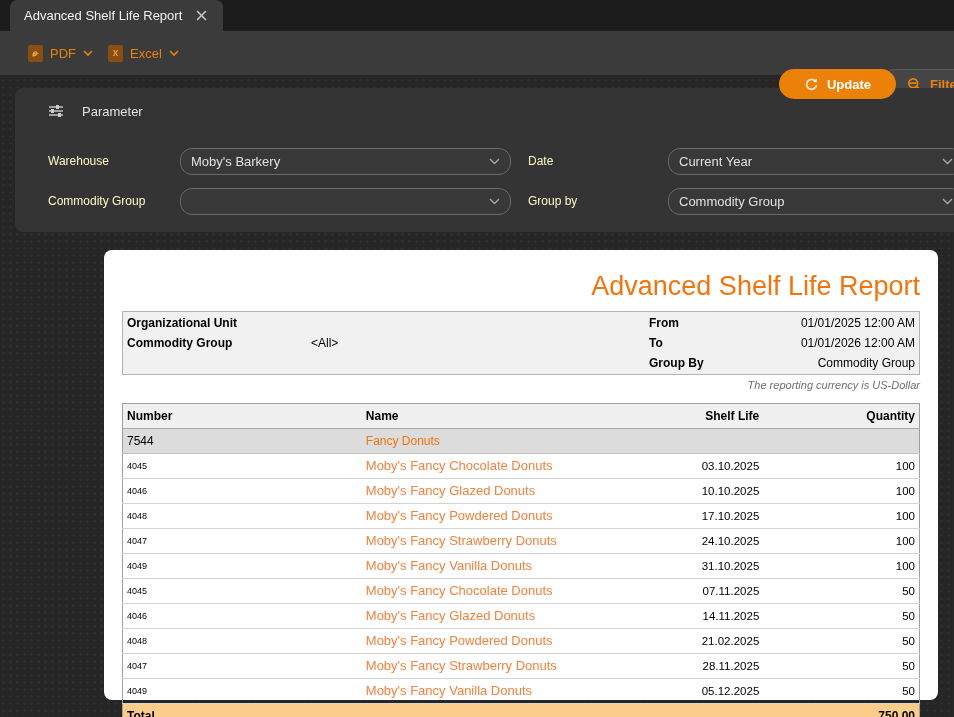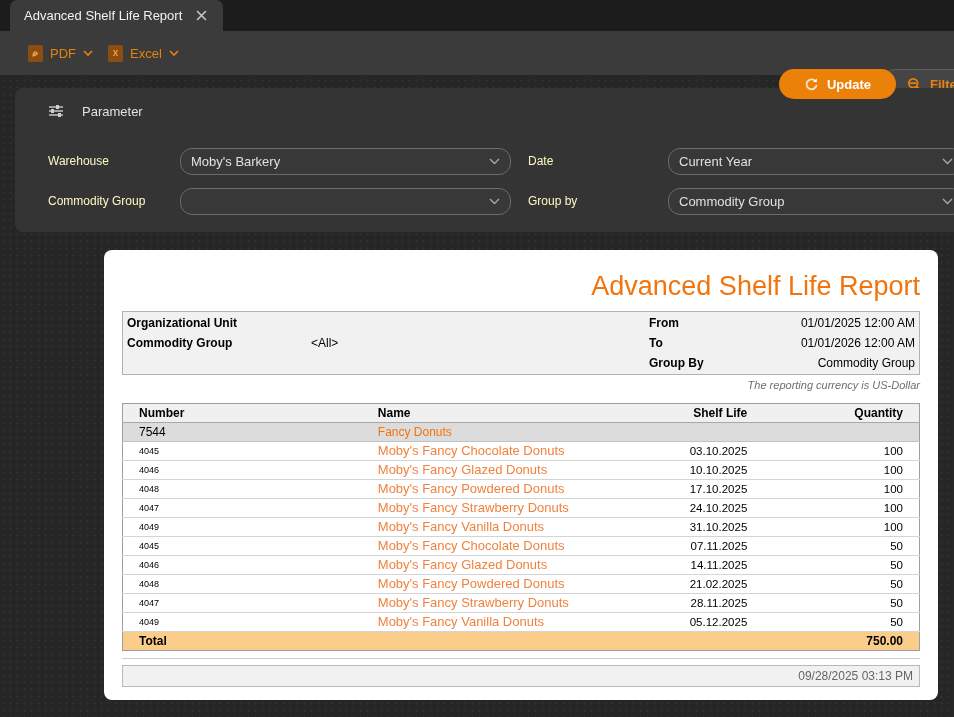--- a/index.html
+++ b/index.html
@@ -89,21 +89,21 @@
   .info-box {
     margin-top:9px; background:#f1f1f1; border:1px solid #b3b3b3;
     display:grid; grid-template-columns:184px 338px 120px 1fr;
     grid-auto-rows:20px; align-items:center; padding:1px 4px; font-size:12px;
   }
   .info-box .lbl { font-weight:bold; }
   .info-box .val-r { text-align:right; }
   .currency-note { margin-top:4px; text-align:right; font-style:italic; font-size:11px; color:#6e6e6e; }
 
   table.report { width:100%; border-collapse:collapse; margin-top:12px; border:1px solid #9e9e9e; }
-  table.report th, table.report td { padding:0 16px; height:19px; white-space:nowrap; overflow:hidden; }
+  table.report th, table.report td { padding:0 4px; height:25px; white-space:nowrap; overflow:hidden; }
   table.report thead th {
     background:#f0f0f0; font-size:12px; font-weight:bold; text-align:left;
     border-bottom:1px solid #a8a8a8;
   }
   table.report thead th.num, table.report td.num { text-align:right; }
   tr.group-row td { background:#dcdcdc; font-size:12px; border-bottom:1px solid #c2c2c2; }
   tr.group-row .grp-name { color:#f2740c; }
   tr.data-row td { border-bottom:1px solid #d4d4d4; }
   tr.data-row .c-number { font-size:9px; }
   tr.data-row .c-name   { font-size:13px; color:#f0823f; cursor:pointer; }

